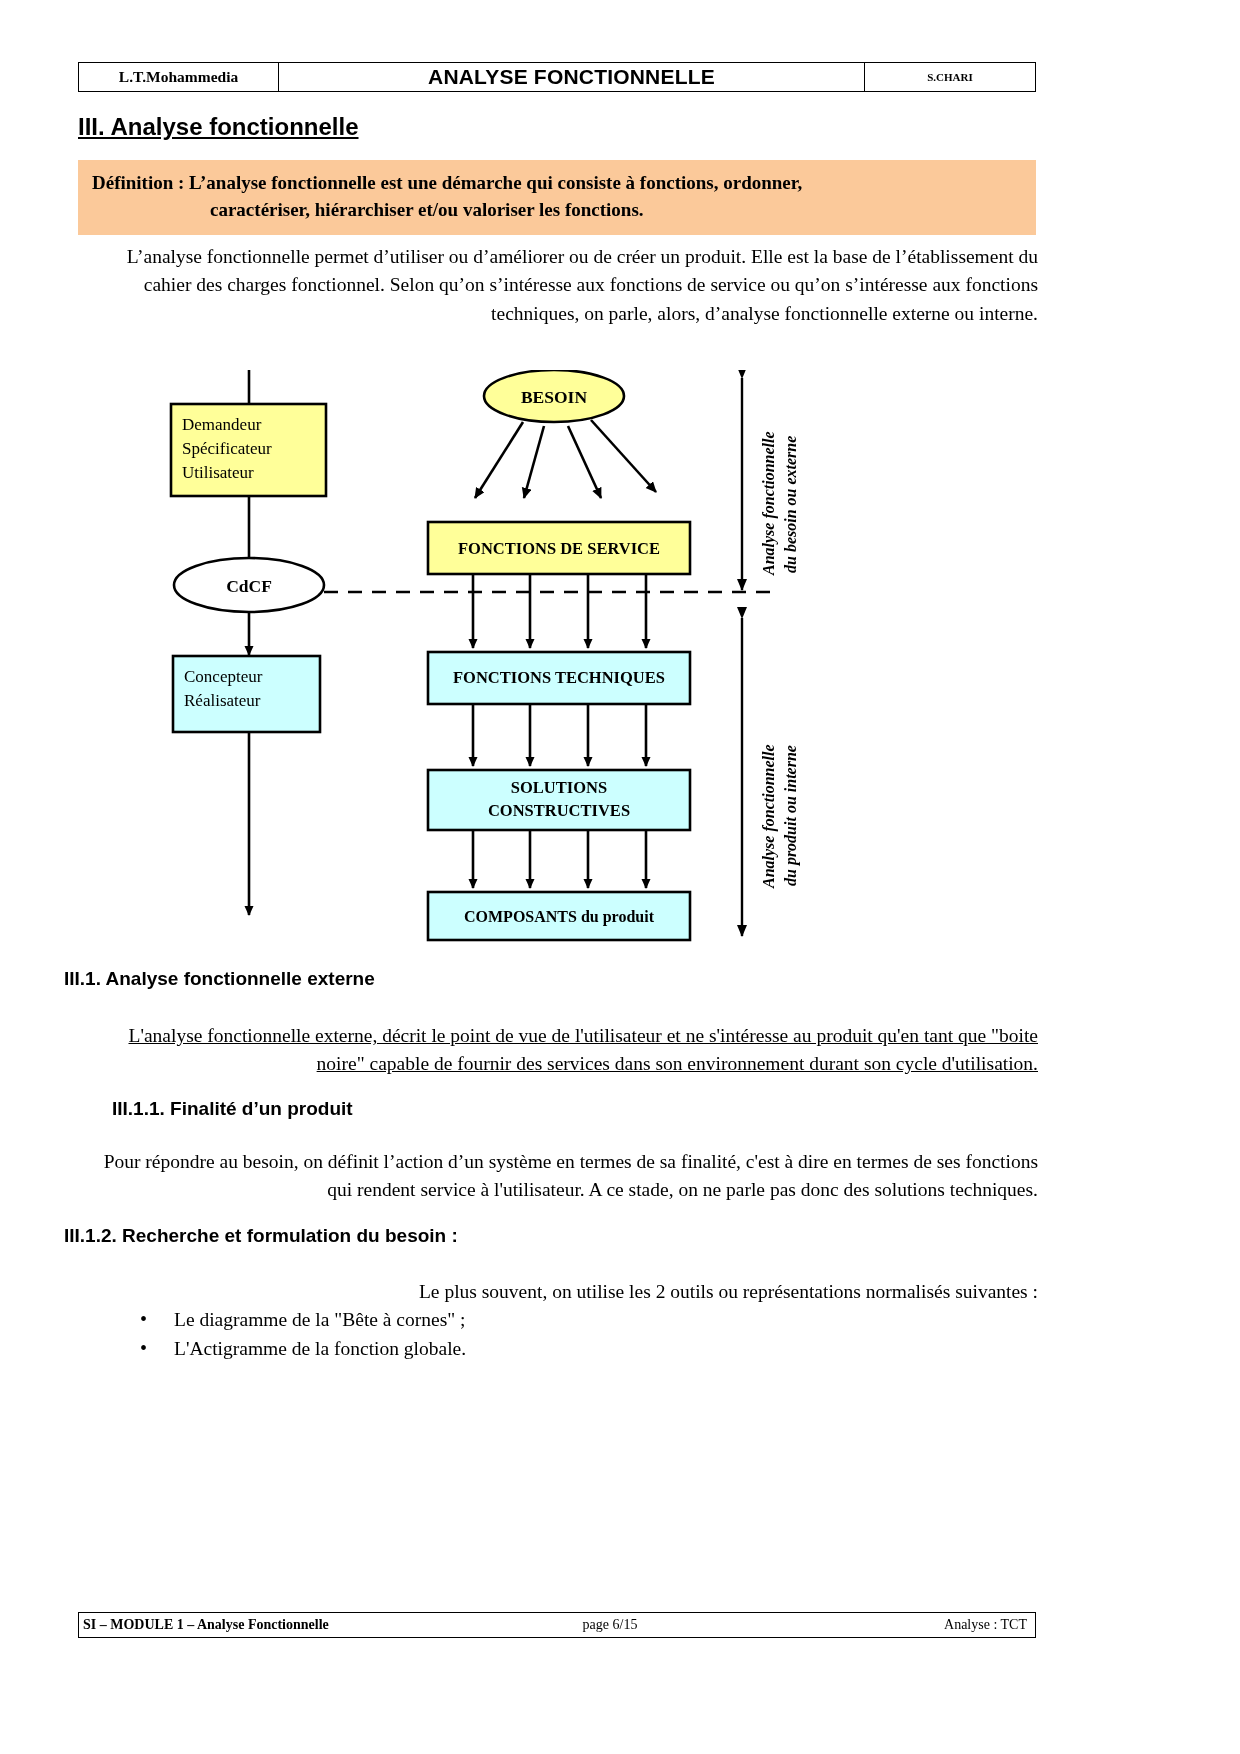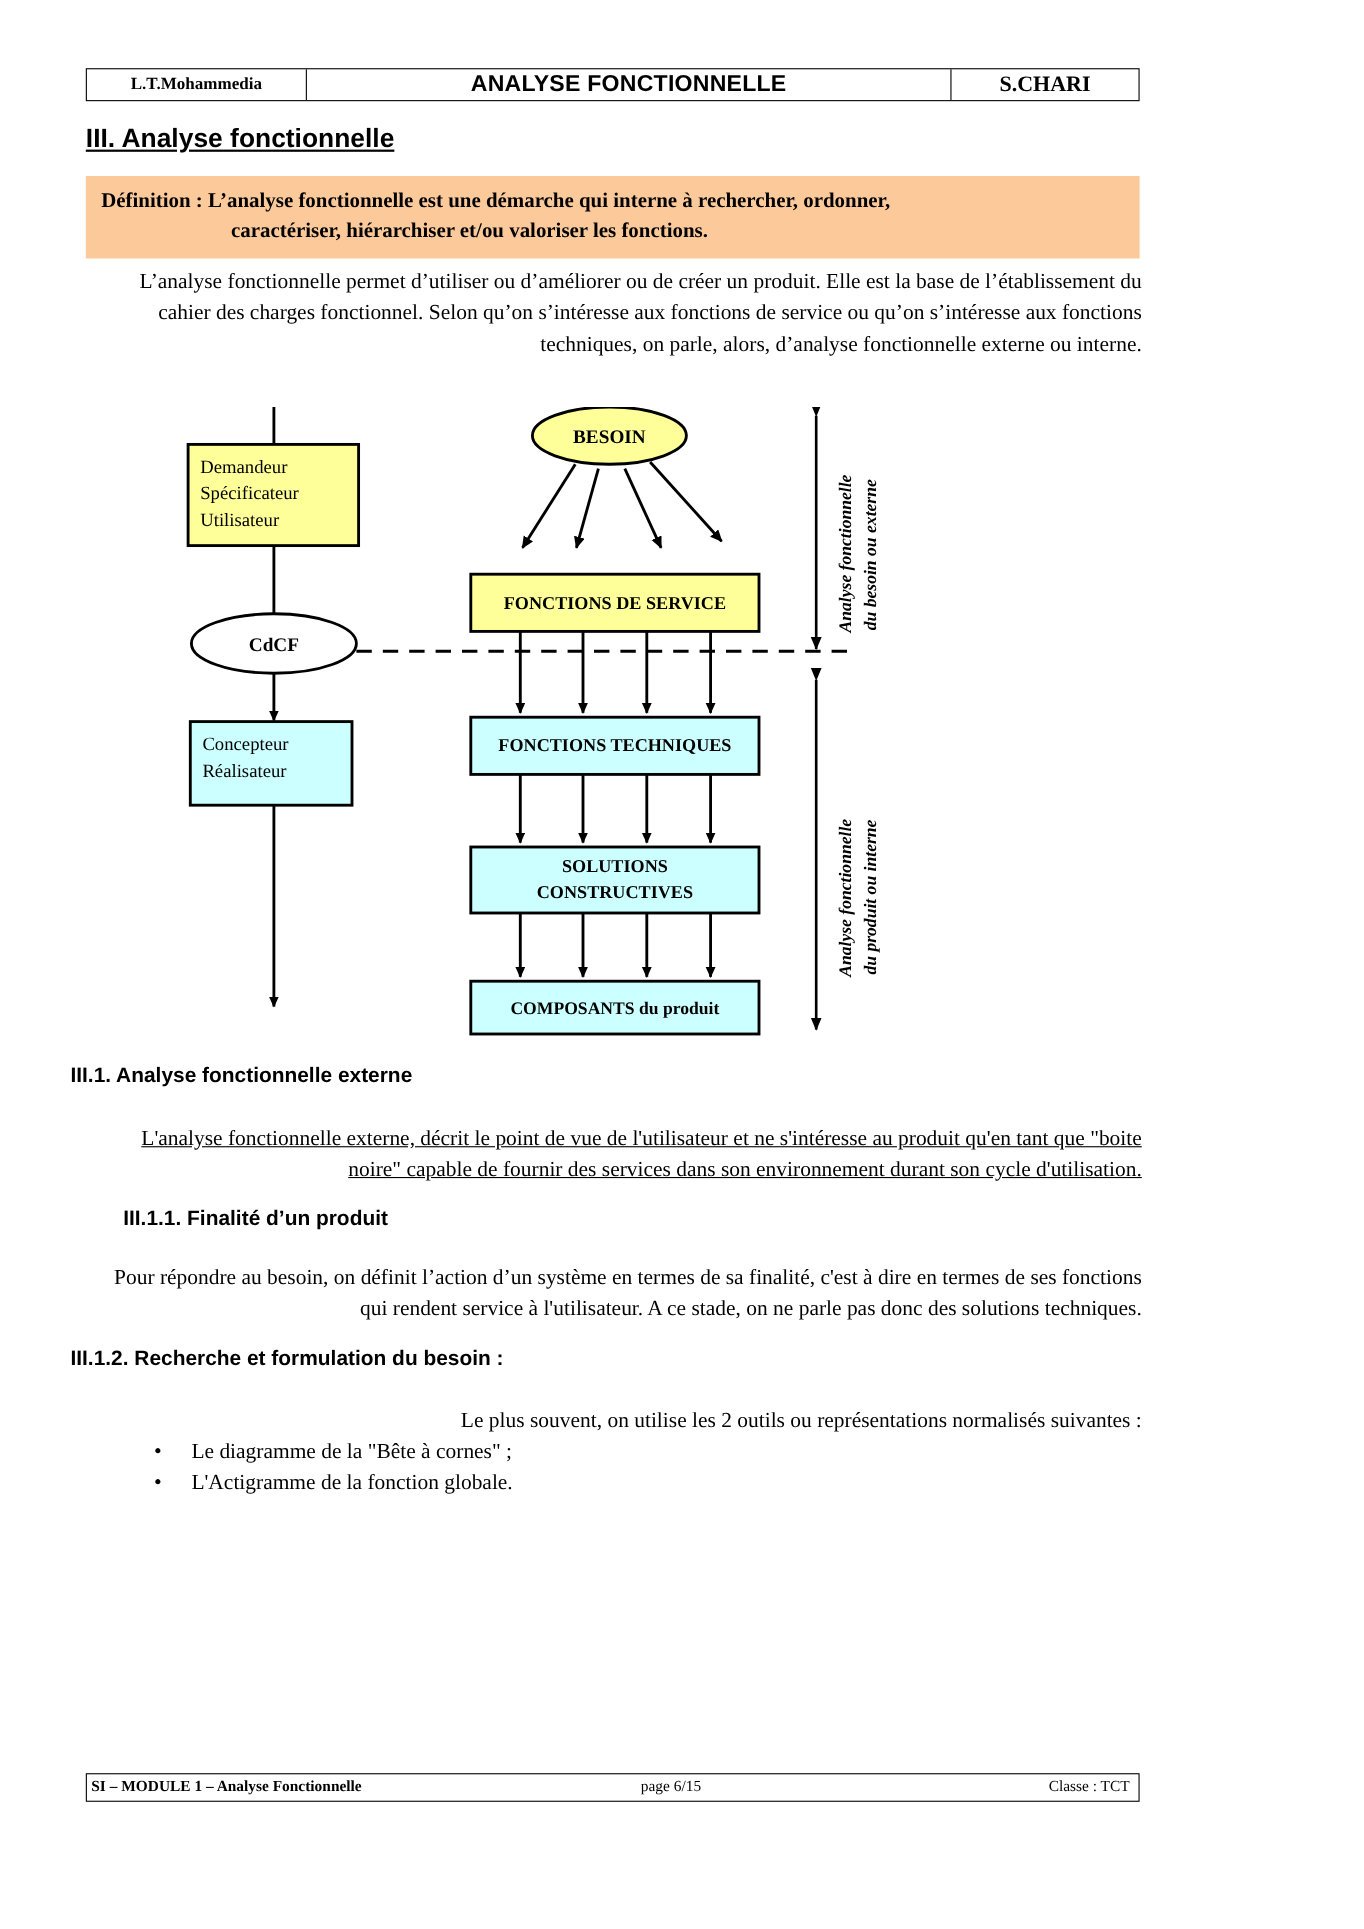--- a/index.html
+++ b/index.html
@@ -49,21 +49,21 @@
   }
   .hc-mid {
     flex: 1;
     border-right: 1px solid #000;
     font-family: "Liberation Sans", sans-serif;
     font-size: 21px;
     letter-spacing: 0.2px;
   }
   .hc-right {
     width: 170px;
-    font-size: 20px;
+    font-size: 11px;
   }
 
   
   .h-main {
     position: absolute;
     font-family: "Liberation Sans", sans-serif;
     font-weight: bold;
     font-size: 24px;
     left: 78px;
     text-decoration: underline;
@@ -162,21 +162,21 @@
 
   <div class="header-table">
     <div class="header-cell hc-left">L.T.Mohammedia</div>
     <div class="header-cell hc-mid">ANALYSE FONCTIONNELLE</div>
     <div class="header-cell hc-right">S.CHARI</div>
   </div>
 
   <div class="h-main" style="top:113px;">III.  Analyse fonctionnelle</div>
 
   <div class="def-box">
-    <span class="def-line1">Définition : L’analyse fonctionnelle est une démarche qui interne à rechercher, ordonner,</span>
+    <span class="def-line1">Définition : L’analyse fonctionnelle est une démarche qui consiste à fonctions, ordonner,</span>
     <span class="def-line2">caractériser, hiérarchiser et/ou valoriser les fonctions.</span>
   </div>
 
   <div class="para" style="top:243px;">L’analyse fonctionnelle permet d’utiliser ou d’améliorer ou de créer un produit. Elle est la base de l’établissement du cahier des charges fonctionnel. Selon qu’on s’intéresse aux fonctions de service ou qu’on s’intéresse aux fonctions techniques, on parle, alors, d’analyse fonctionnelle externe ou interne.</div>
 
   <div class="diagram">
     <svg width="958" height="590" viewBox="0 0 958 590" xmlns="http://www.w3.org/2000/svg">
       <defs>
         <marker id="ah" markerWidth="12" markerHeight="12" refX="9" refY="4.5" orient="auto" markerUnits="userSpaceOnUse">
           <path d="M0,0 L10,4.5 L0,9 z" fill="#000"></path>
@@ -268,16 +268,16 @@
   <div class="para" style="top:1278px;">Le plus souvent, on utilise les 2 outils ou représentations normalisés suivantes :</div>
 
   <ul class="bullets" style="top:1305px;">
     <li>Le diagramme de la "Bête à cornes" ;</li>
     <li>L'Actigramme de la fonction globale.</li>
   </ul>
 
   <div class="footer-table">
     <div class="f-left f-bold">SI – MODULE 1 – Analyse Fonctionnelle</div>
     <div class="f-mid">page 6/15</div>
-    <div class="f-right">Classe : TCT</div>
+    <div class="f-right">Analyse : TCT</div>
   </div>
 
 </div>
 
 </body></html>

